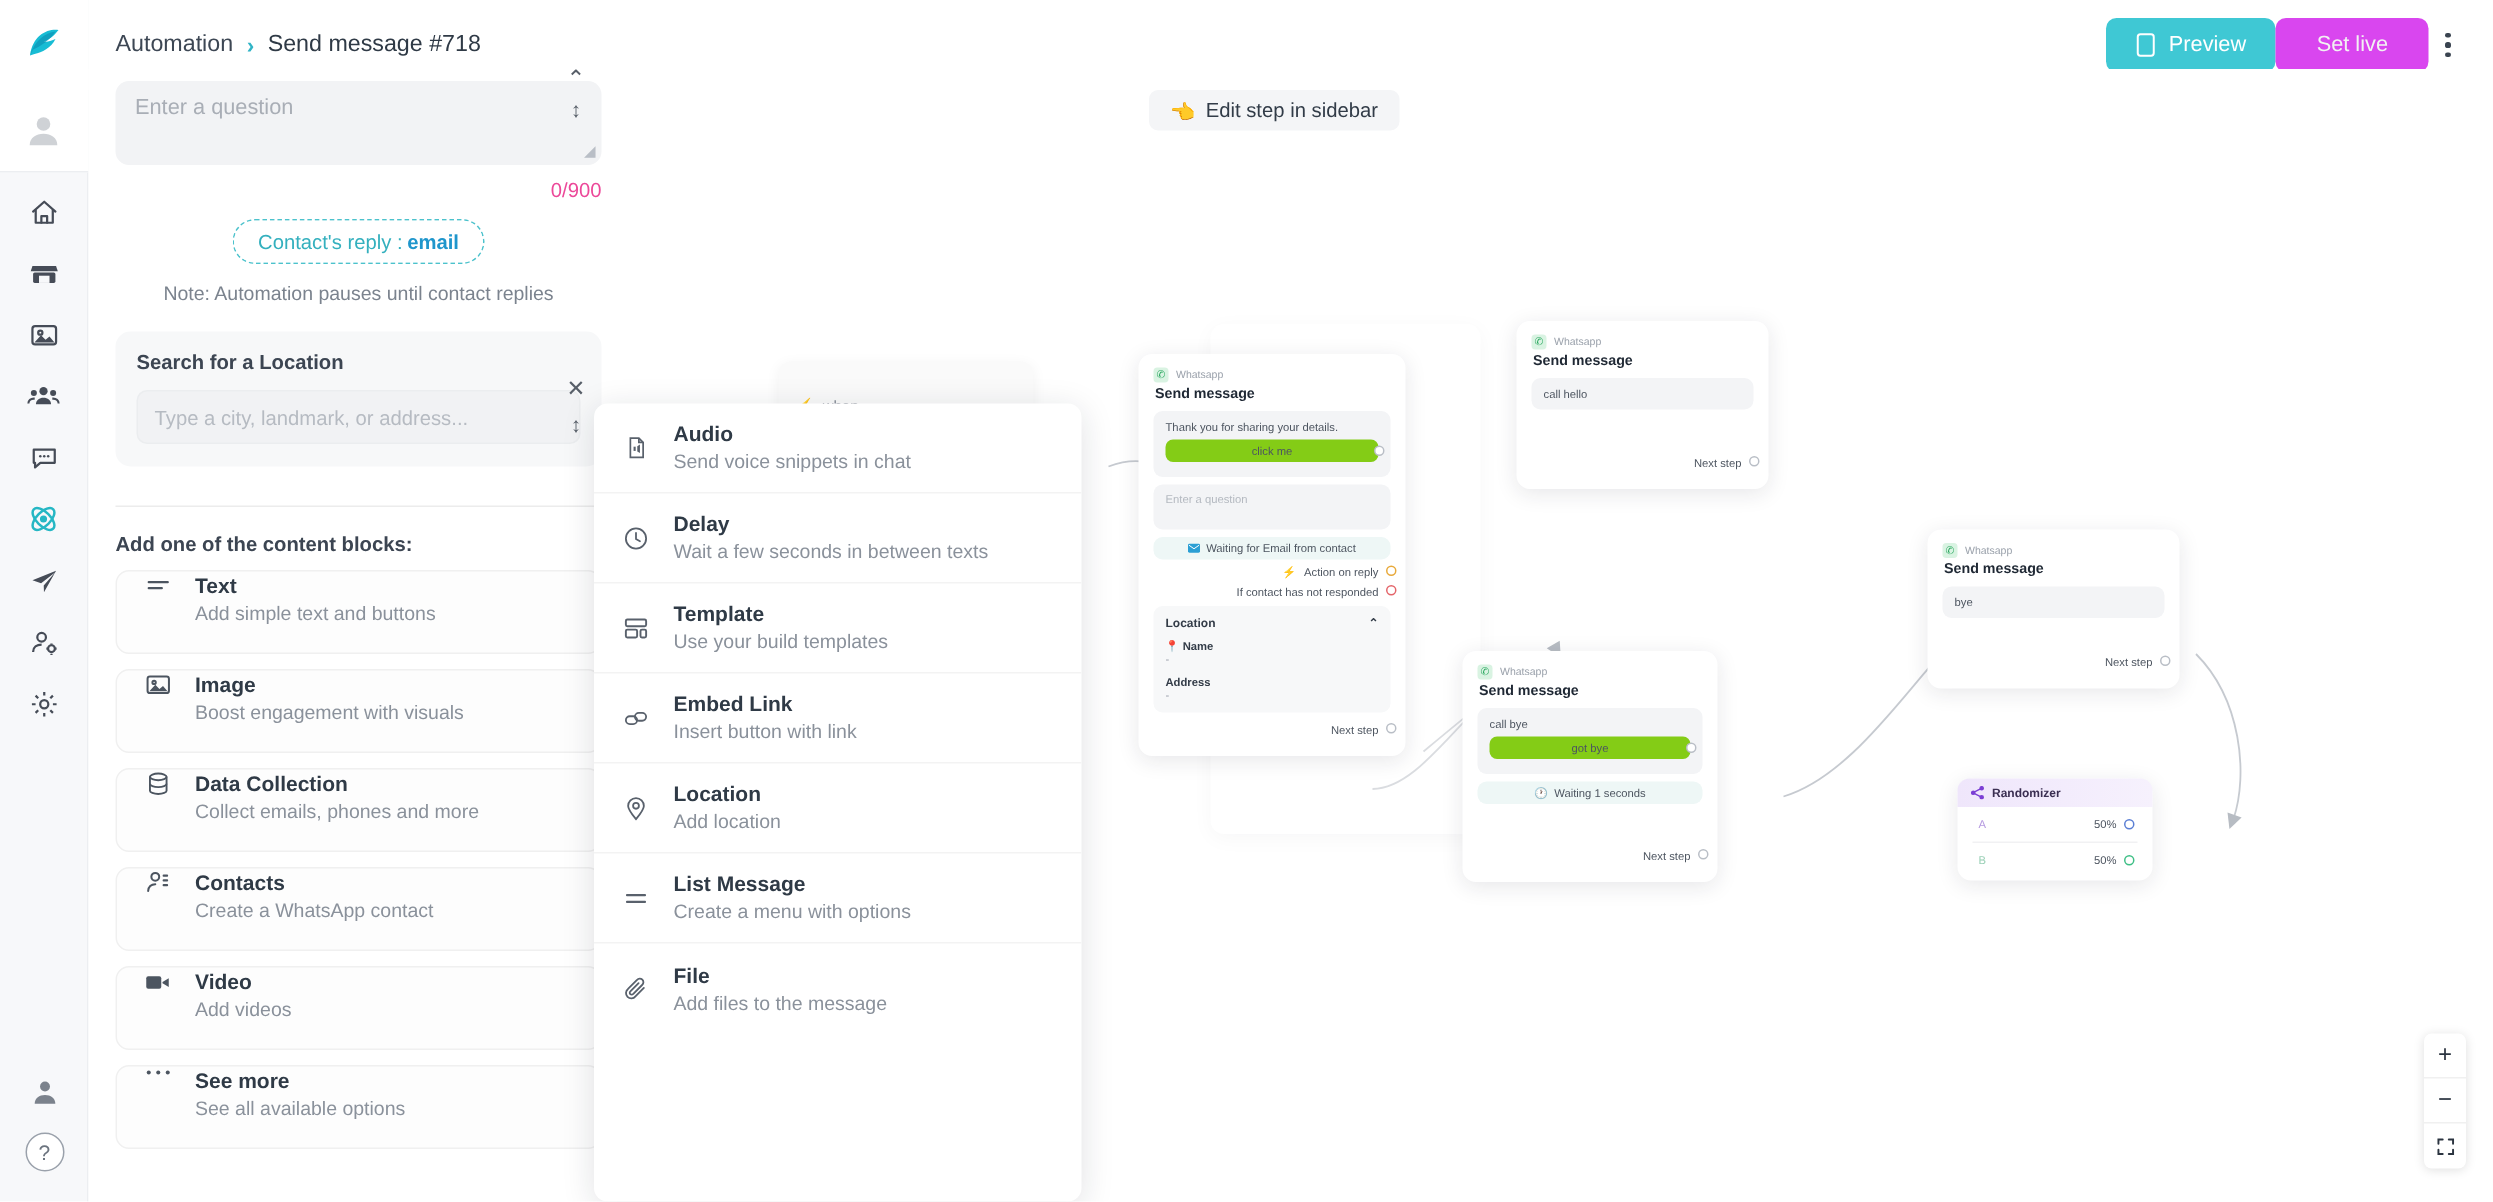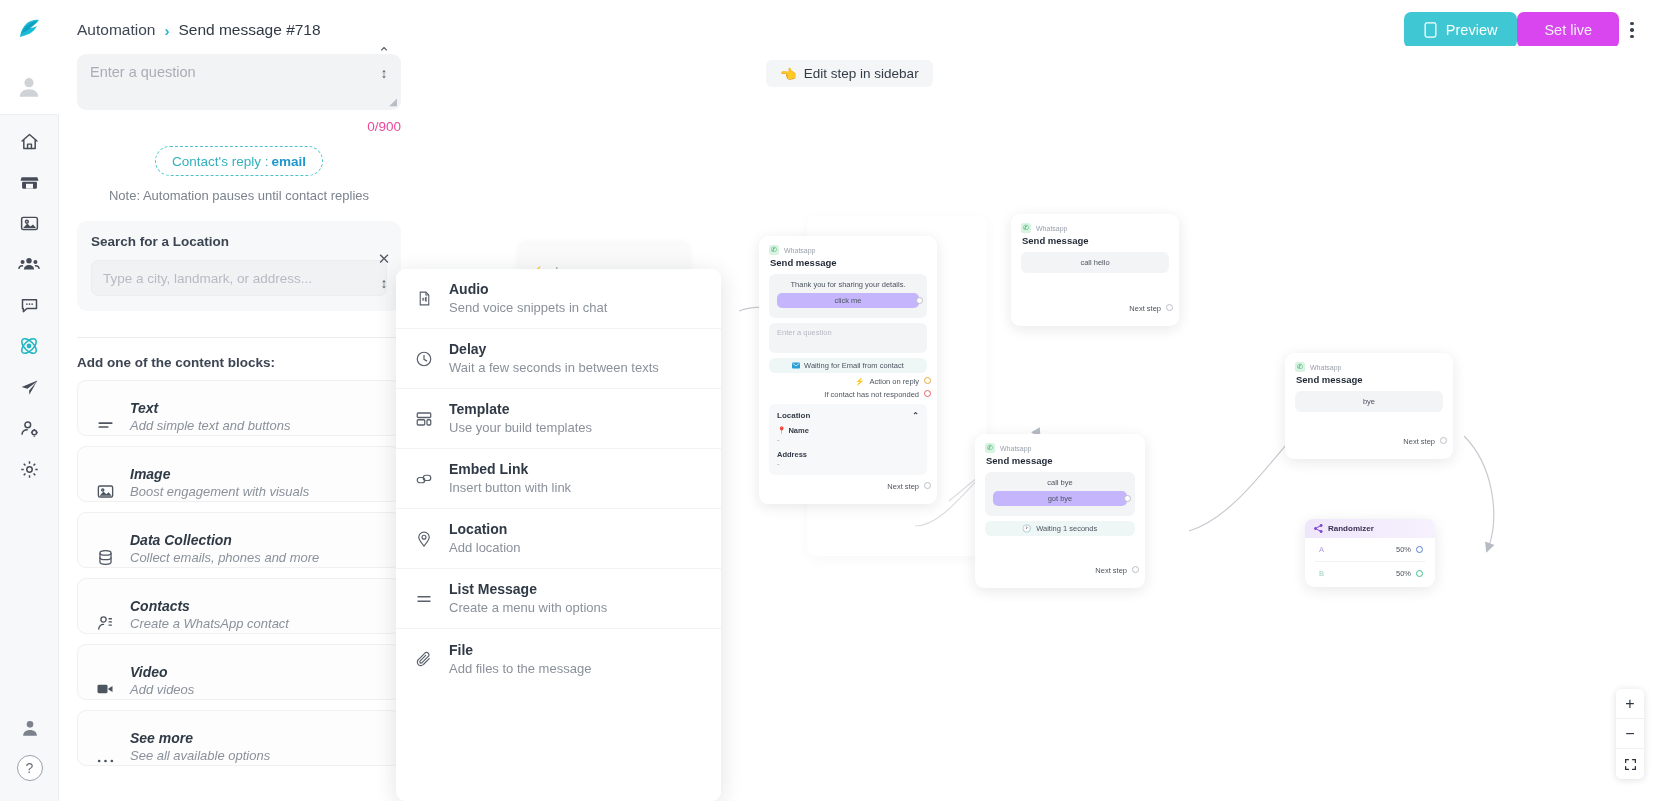--- a/index.html
+++ b/index.html
@@ -88,23 +88,22 @@
   .loc-label { font-size: 13.5px; color: #3c4552; font-weight: bold; }
   .loc-input {
     margin-top: 11px; height: 36px; background: #f1f2f4; border-radius: 7px;
     border: 1px solid #ebedef; display: flex; align-items: center; padding: 0 11px;
     font-size: 13.5px; color: #b6bbc2;
   }
   .divider { height: 1px; background: #ececec; margin: 26px 0 0; }
   .blocks-title { font-size: 13.5px; color: #3c4552; margin-top: 17px; font-weight: bold; }
   .block {
     margin-top: 10px; height: 56px; background: #fdfdfd; border: 1px solid #f0f0f0;
-    border-radius: 9px; display: flex; align-items: flex-end; gap: 13px; padding: 0 15px;
+    border-radius: 9px; display: flex; align-items: flex-start; gap: 13px; padding: 0 15px;
     cursor: pointer;
-    font-style: italic;
   }
   .block-ic { width: 24px; display: flex; align-items: center; justify-content: center; color: #4c5560; }
   .block-t { font-size: 14px; color: #2f3a46; font-weight: bold; line-height: 1.35; }
   .block-s { font-size: 13px; color: #8a919b; line-height: 1.35; }
 
   
   .panel-handles { position: absolute; left: 376px; top: 52px; width: 16px; }
   .ph { display: flex; flex-direction: column; align-items: center; color: #585f69; gap: 7px; }
 
   
@@ -148,24 +147,24 @@
   .n-head { display: flex; align-items: center; gap: 5px; }
   .n-wa {
     width: 10px; height: 10px; border-radius: 2.5px; background: #d9f3e2;
     display: flex; align-items: center; justify-content: center;
     color: #2aa85f; font-size: 7px;
   }
   .n-chan { font-size: 7px; color: #9aa1ab; }
   .n-title { font-size: 9.5px; color: #1f2834; font-weight: bold; margin: 2px 0 6px 1px; }
   .n-bubble {
     background: #f3f4f6; border-radius: 6px; padding: 6px 8px;
-    font-size: 7.5px; color: #4d5560; margin-bottom: 5px; text-align: center;
+    font-size: 7.5px; color: #4d5560; margin-bottom: 5px;
   }
   .n-btn {
-    background: #c4b5fd; border-radius: 5px; height: 15px; margin: 4px 0;
+    background: #84cc16; border-radius: 5px; height: 15px; margin: 4px 0;
     display: flex; align-items: center; justify-content: center;
     font-size: 7.5px; color: #4d5560; position: relative;
   }
   .n-port {
     width: 7px; height: 7px; border-radius: 50%; border: 1.2px solid #b9bec6;
     background: #fff; position: absolute; right: -3.5px;
   }
   .n-port.blue { border-color: #5b7fd4; }
   .n-port.green { border-color: #3fbf86; }
   .n-port.amber { border-color: #e8a93a; }

